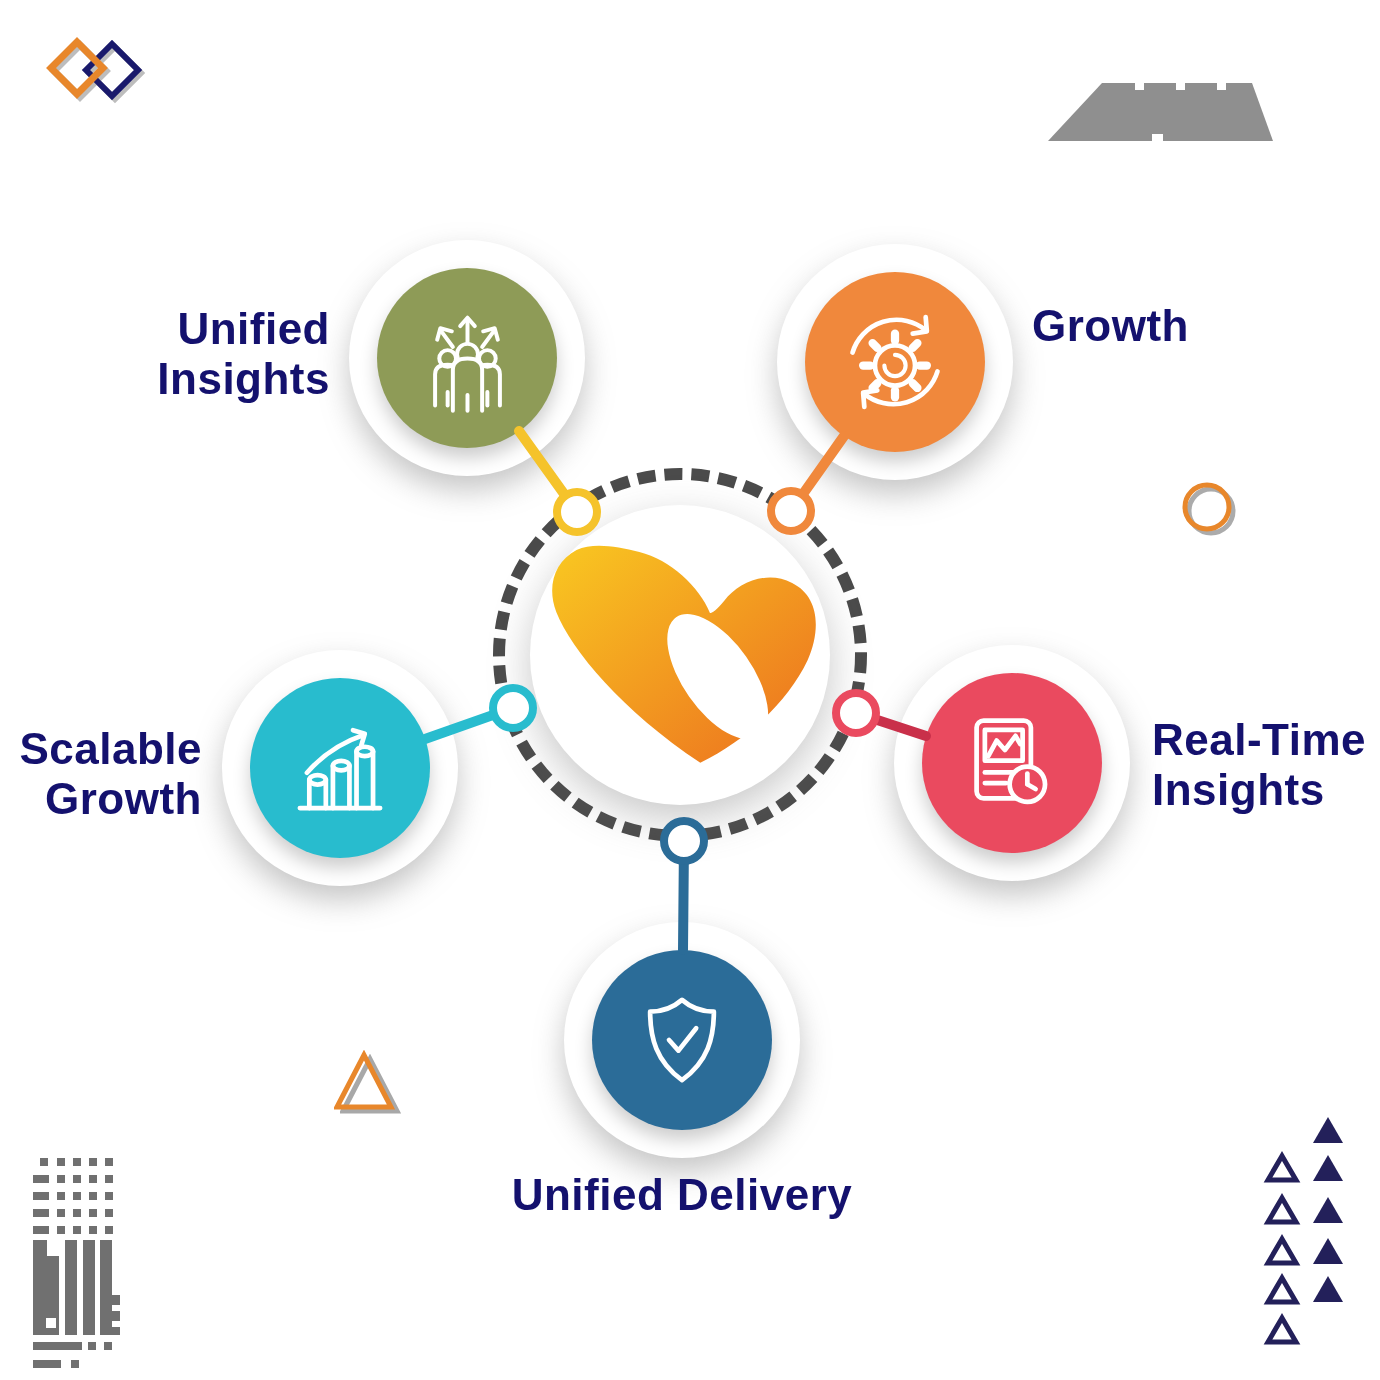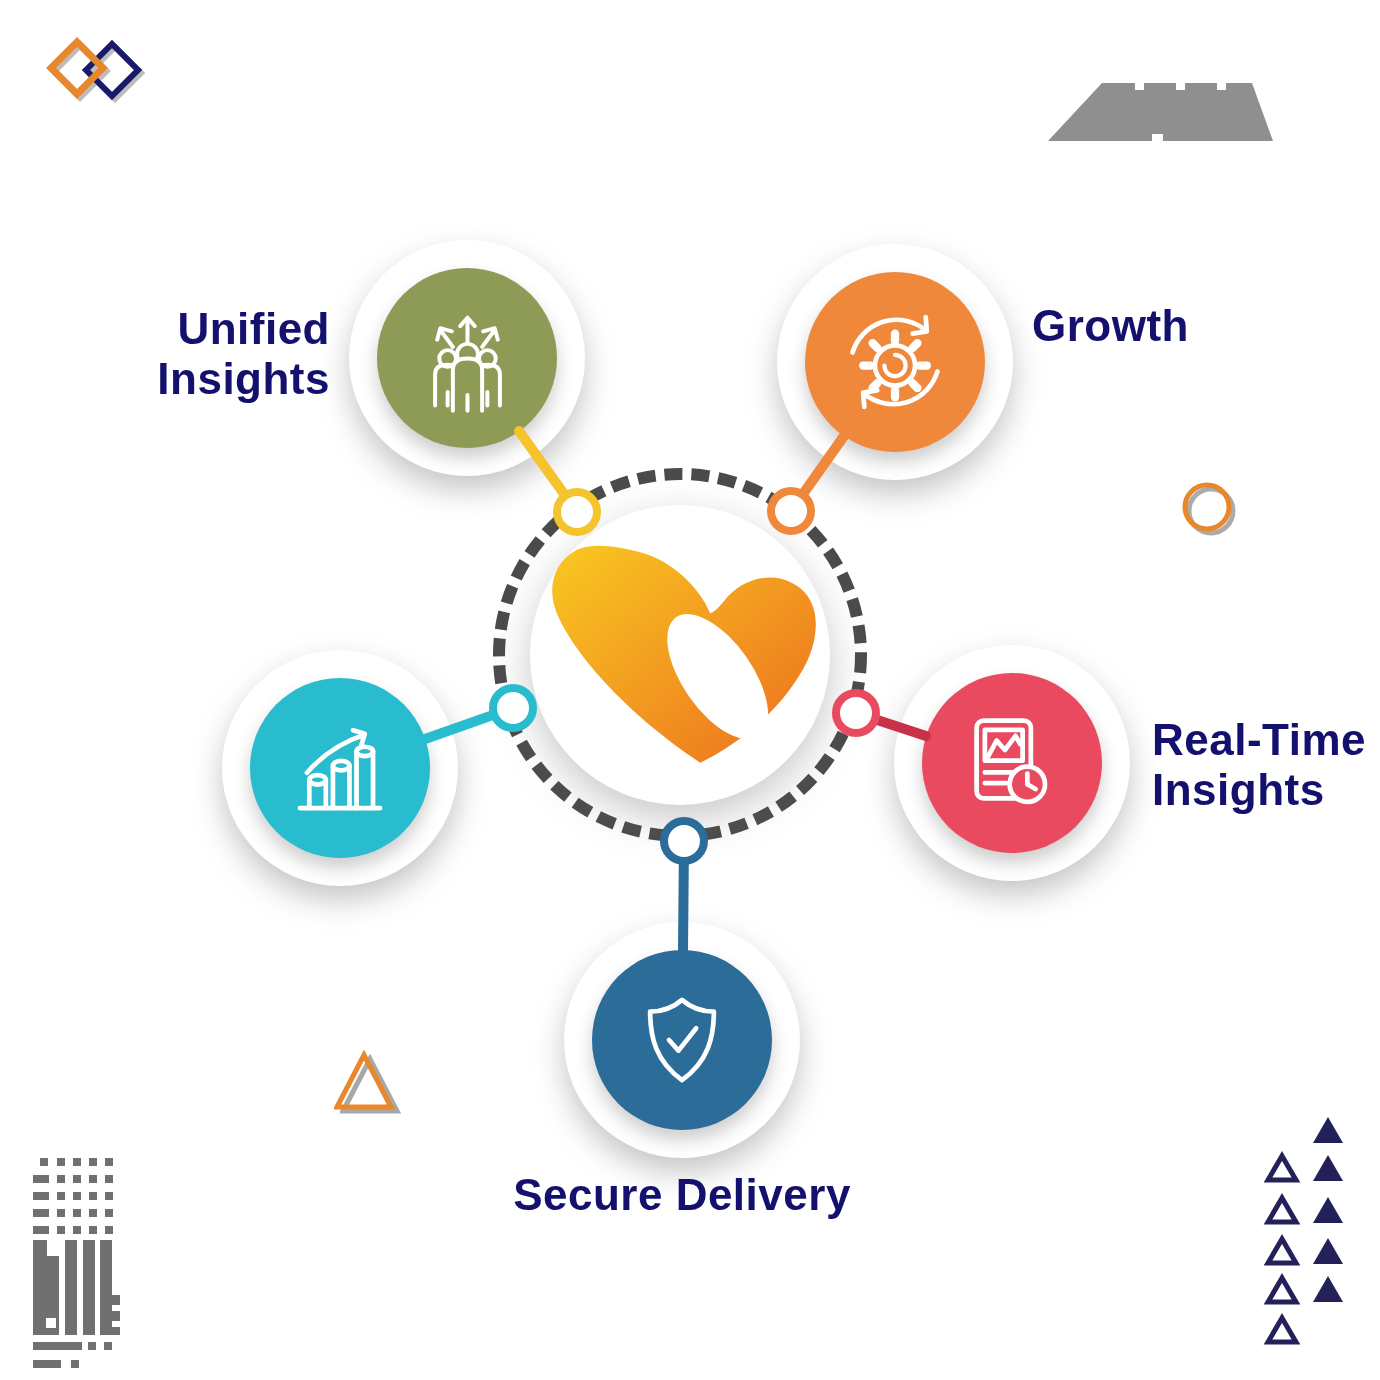--- a/index.html
+++ b/index.html
@@ -265,21 +265,25 @@
     </g>
   </svg>
 
   <div class="abs label lb0">
     <div>Unified</div>
     <div>Insights</div>
   </div>
   <div class="abs label lb1">
     <div>Growth</div>
   </div>
+  <div class="abs label lb2">
+    <div>Scalable</div>
+    <div>Growth</div>
+  </div>
   <div class="abs label lb3">
     <div>Real-Time</div>
     <div>Insights</div>
   </div>
   <div class="abs label lb4">
-    <div>Secure Delivery</div>
+    <div>Unified Delivery</div>
   </div>
 
 </div>
 
 </body></html>

